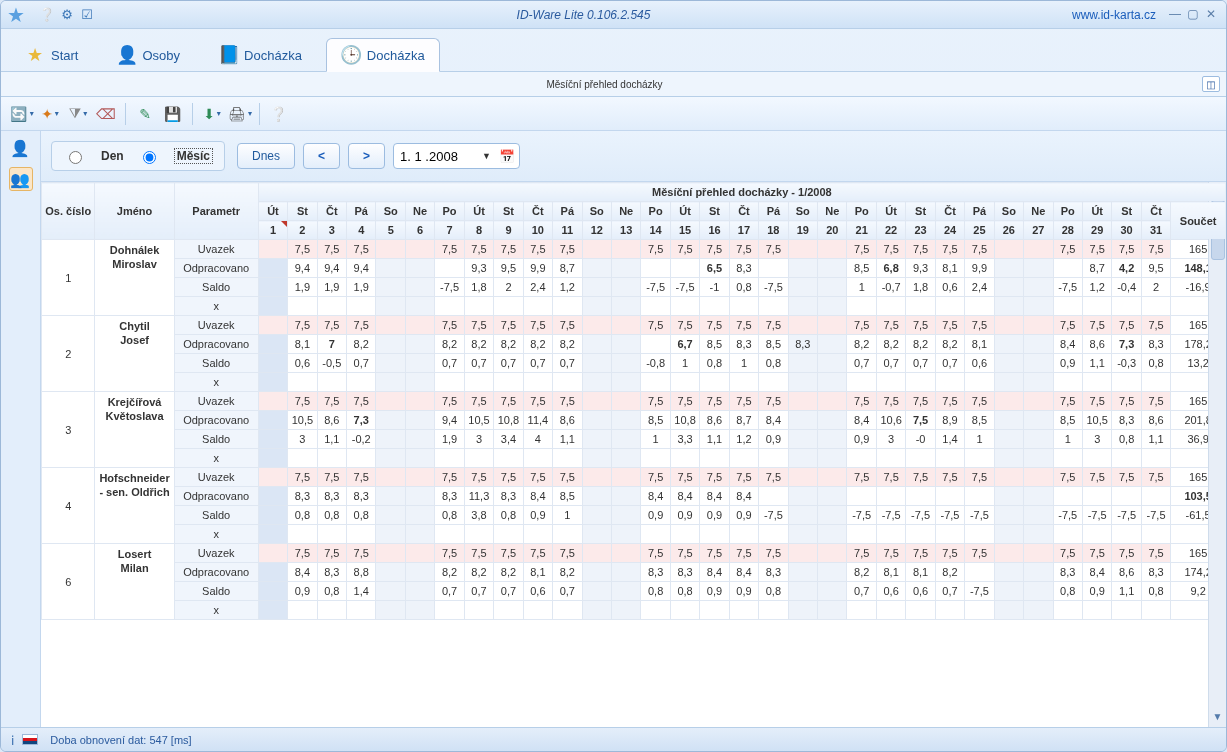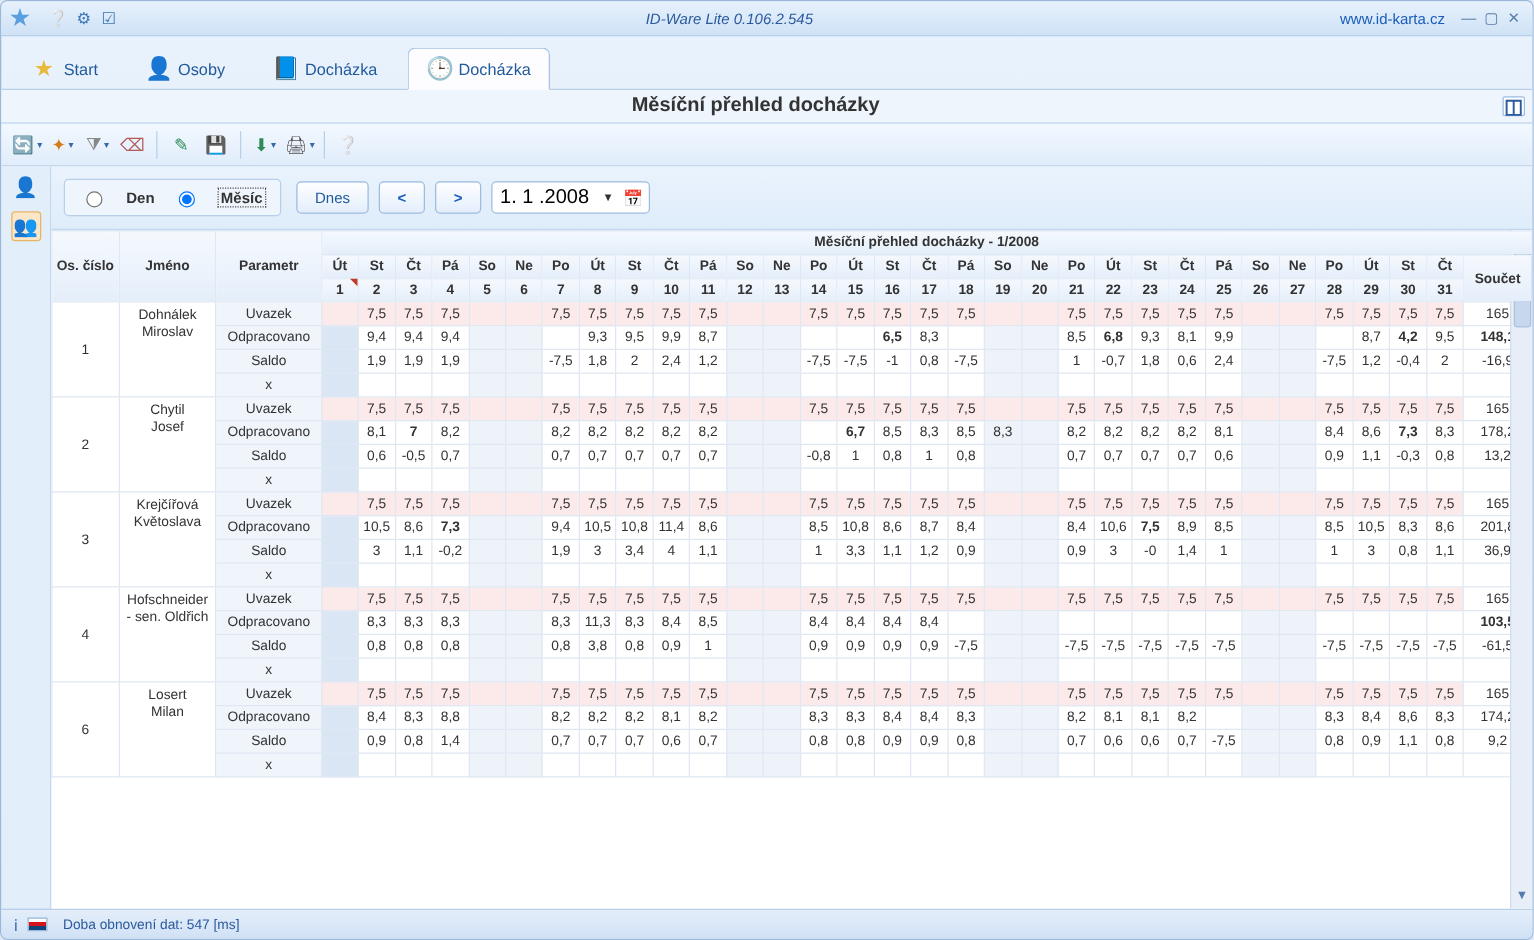--- a/index.html
+++ b/index.html
@@ -70,22 +70,22 @@
     position:relative;
     top:1px;
   }
 
   
   .subheader {
     background:#eef5fd;
     border-top:1px solid #b7cfe8;
     border-bottom:1px solid #b7cfe8;
     text-align:center;
-    font-weight:bold;
-    font-size:16px;
+    font-weight:normal;
+    font-size:10px;
     padding:4px 6px;
     display:flex;
     align-items:center;
     color:#333;
   }
   .subheader .spacer{flex:1;}
   .subheader .panelbtn{width:18px;height:16px;border:1px solid #9cbce0;background:#fff;border-radius:2px;cursor:pointer;
     display:flex;align-items:center;justify-content:center;color:#2a5a9e;}
 
   
@@ -148,21 +148,21 @@
     font-size:12px;color:#215a9c;
     cursor:pointer;
     min-width:32px;text-align:center;
   }
   .navgroup{display:flex;gap:8px;align-items:flex-start;}
   .datefield{
     display:flex;align-items:center;
     border:1px solid #9cbce0;border-radius:4px;
     background:#fff;padding:2px 4px;height:26px;
   }
-  .datefield input{border:none;outline:none;font-size:16px;width:80px;font-family:inherit;}
+  .datefield input{border:none;outline:none;font-size:13px;width:80px;font-family:inherit;}
   .datefield .ddbtn{font-size:9px;color:#333;padding:0 4px;cursor:pointer;}
   .datefield .calico{font-size:13px;color:#c0392b;margin-left:4px;cursor:pointer;}
 
   
   .grid-wrap{flex:1; overflow:auto; background:#fff; position:relative;}
   table.grid{border-collapse:collapse;width:100%;font-size:11px;}
   table.grid th, table.grid td{
     border:1px solid #dfe7f2;
     padding:3px 2px;
     text-align:center;
@@ -171,21 +171,21 @@
   table.grid thead th{
     background:linear-gradient(#f5f9fe,#e4eefa);
     color:#333;font-weight:bold;
     position:sticky;top:0;z-index:2;
   }
   .hdr-os{width:34px;}
   .hdr-name{width:74px;text-align:left;padding-left:6px;}
   .hdr-param{width:80px;}
   .hdr-sum{width:52px;}
   .daycol{width:28px;}
-  .namecell{text-align:left;padding:4px 6px;vertical-align:top;line-height:1.3;}
+  .namecell{text-align:left;padding:4px 6px;vertical-align:top;line-height:1.3;font-weight:bold;}
   .param{background:#f0f5fc;}
   .row-uvazek td.val{background:#fceaea;}
   .weekend{background:#eef3fa;}
   .holiday{background:#dbe6f5;}
   .sumcol{font-weight:normal;}
   .sum-bold{font-weight:bold;}
   .bold{font-weight:bold;}
   .red-marker{position:relative;}
   .red-marker::after{
     content:"";position:absolute;top:0;right:0;

